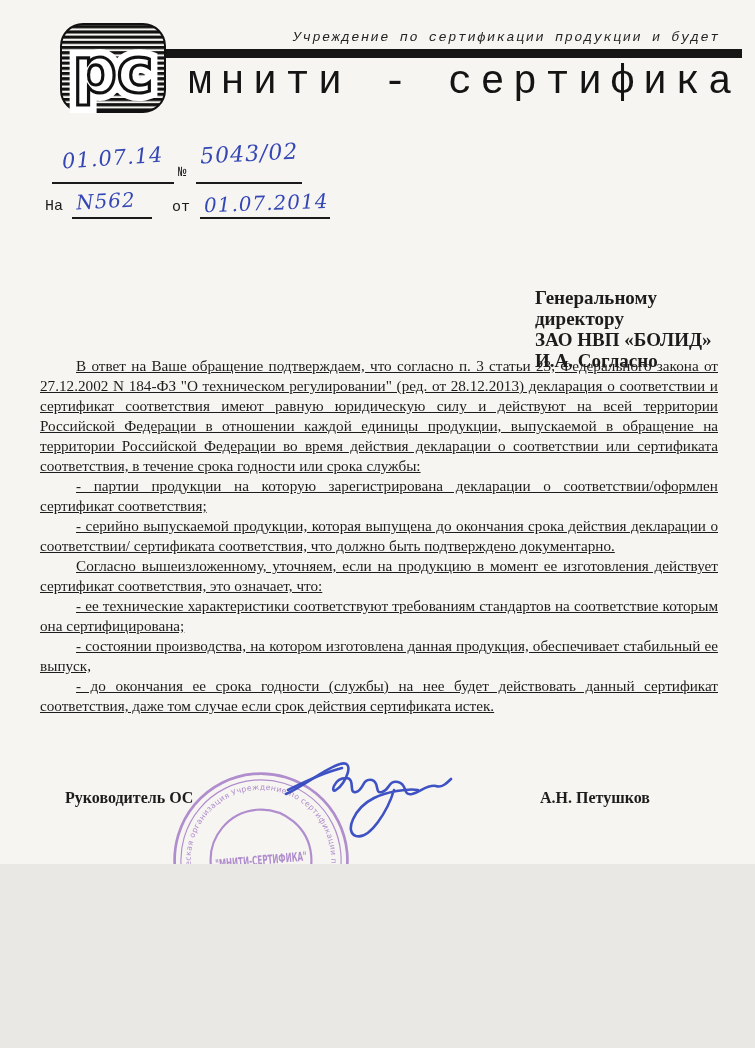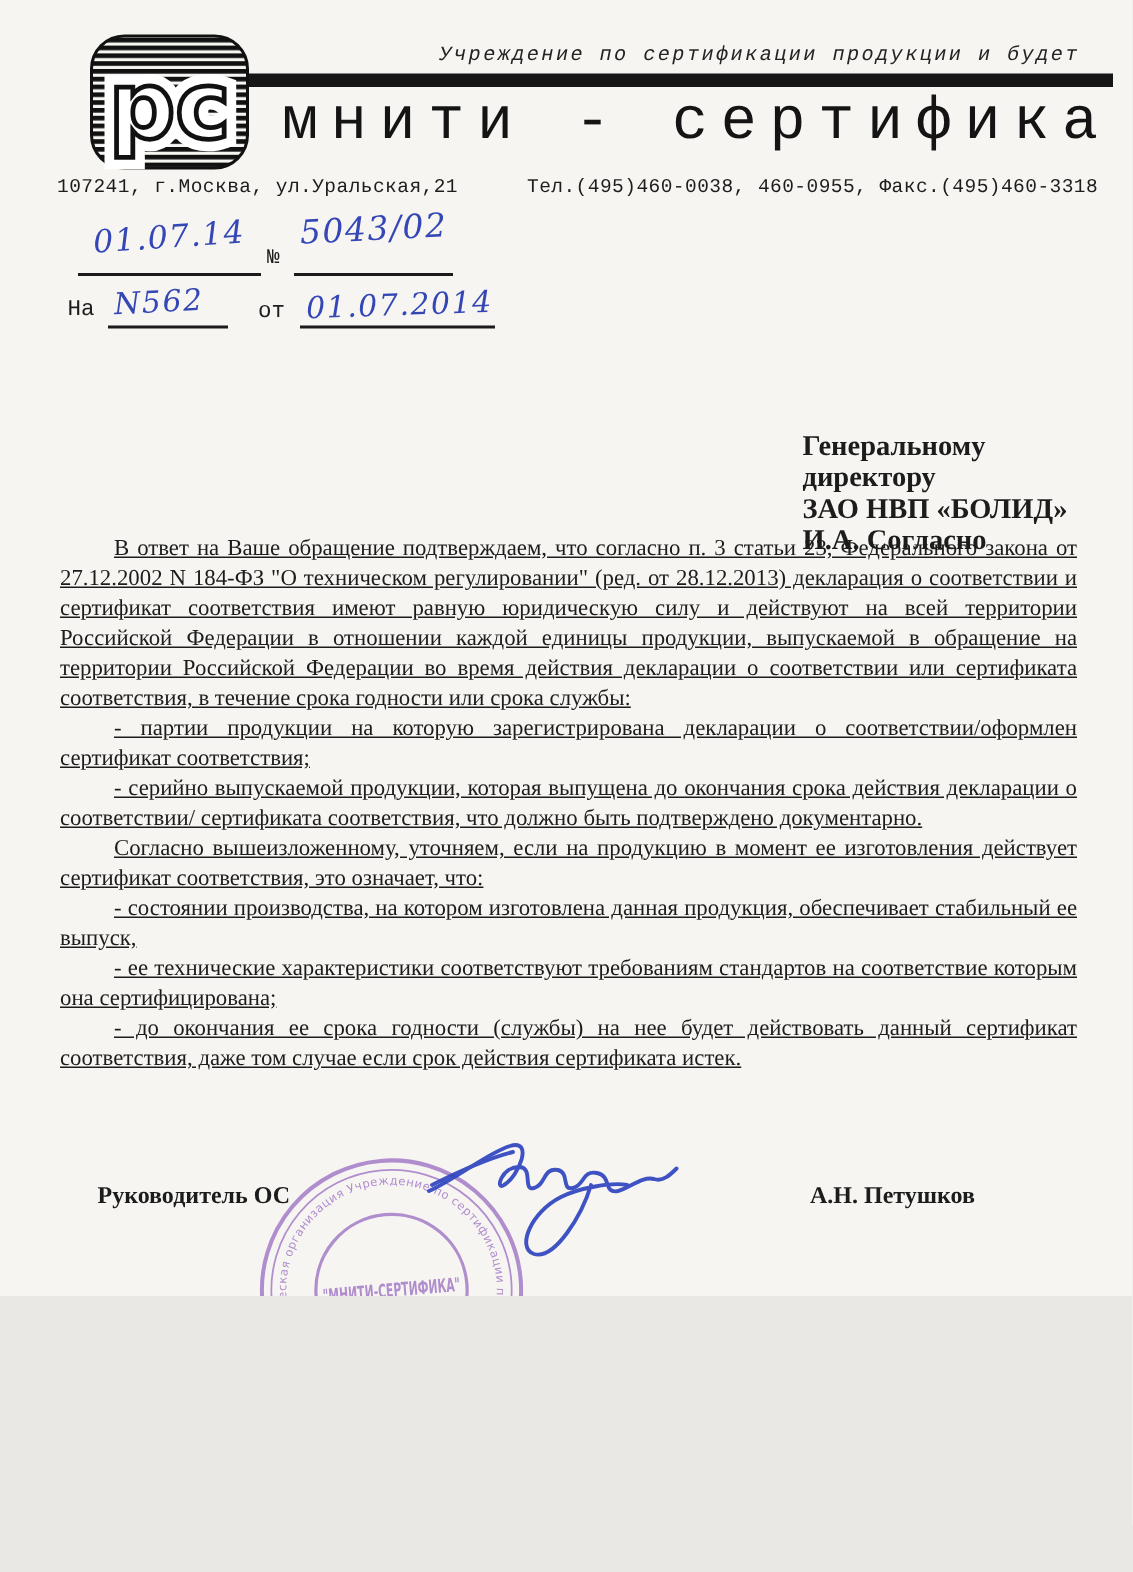--- a/index.html
+++ b/index.html
@@ -81,23 +81,20 @@
     </defs>
     <rect x="3" y="4" width="104" height="88" rx="22" fill="url(#stripes)" stroke="#111" stroke-width="2"></rect>
     <text x="55" y="72" text-anchor="middle" font-family="DejaVu Sans, sans-serif" font-weight="bold" font-size="62" fill="#ffffff" stroke="#ffffff" stroke-width="16" paint-order="stroke">рс</text>
     <text x="55" y="72" text-anchor="middle" font-family="DejaVu Sans, sans-serif" font-weight="bold" font-size="62" fill="#ffffff" stroke="#111111" stroke-width="3.2" paint-order="fill">рс</text>
   </svg>
 
   <div class="tagline">Учреждение по сертификации продукции и будет</div>
   <div class="header-rule"></div>
   <div class="org-name">мнити - сертифика</div>
 
-  <div class="address-row">
-    <span>107241, г.Москва, ул.Уральская,21</span><span class="contacts">Тел.(495)460-0038, 460-0955, Факс.(495)460-3318</span>
-  </div>
 
   <div class="hand hw-date1">01.07.14</div>
   <div class="plabel lbl-no">№</div>
   <div class="hand hw-num">5043/02</div>
   <div class="uline ul1"></div>
   <div class="uline ul2"></div>
 
   <div class="plabel lbl-na">На</div>
   <div class="hand hw-in-num">N562</div>
   <div class="plabel lbl-ot">от</div>
@@ -109,22 +106,22 @@
     <div>Генеральному директору</div>
     <div>ЗАО НВП «БОЛИД»</div>
     <div>И.А. Согласно</div>
   </div>
 
   <div class="body-text">
     <p>В ответ на Ваше обращение подтверждаем, что согласно п. 3 статьи 23, Федерального закона от 27.12.2002 N 184-ФЗ "О техническом регулировании" (ред. от 28.12.2013) декларация о соответствии и сертификат соответствия имеют равную юридическую силу и действуют на всей территории Российской Федерации в отношении каждой единицы продукции, выпускаемой в обращение на территории Российской Федерации во время действия декларации о соответствии или сертификата соответствия, в течение срока годности или срока службы:</p>
     <p>- партии продукции на которую зарегистрирована декларации о соответствии/оформлен сертификат соответствия;</p>
     <p>- серийно выпускаемой продукции, которая выпущена до окончания срока действия декларации о соответствии/ сертификата соответствия, что должно быть подтверждено документарно.</p>
     <p>Согласно вышеизложенному, уточняем, если на продукцию в момент ее изготовления действует сертификат соответствия, это означает, что:</p>
+    <p>- ее технические характеристики соответствуют требованиям стандартов на соответствие которым она сертифицирована;</p>
     <p>- состоянии производства, на котором изготовлена данная продукция, обеспечивает стабильный ее выпуск,</p>
-    <p>- ее технические характеристики соответствуют требованиям стандартов на соответствие которым она сертифицирована;</p>
     <p>- до окончания ее срока годности (службы) на нее будет действовать данный сертификат соответствия, даже  том случае если срок действия сертификата истек.</p>
   </div>
 
   <div class="position-title">Руководитель ОС</div>
   <div class="signer-name">А.Н. Петушков</div>
 
   <svg class="stamp" viewBox="0 0 200 200">
     <defs>
       <path id="stampTop" d="M 40.3 150.1 A 78 78 0 1 1 159.7 150.1" fill="none"></path>
       <path id="stampBot" d="M 38.9 122.2 A 65 65 0 0 0 161.1 122.2" fill="none"></path>

